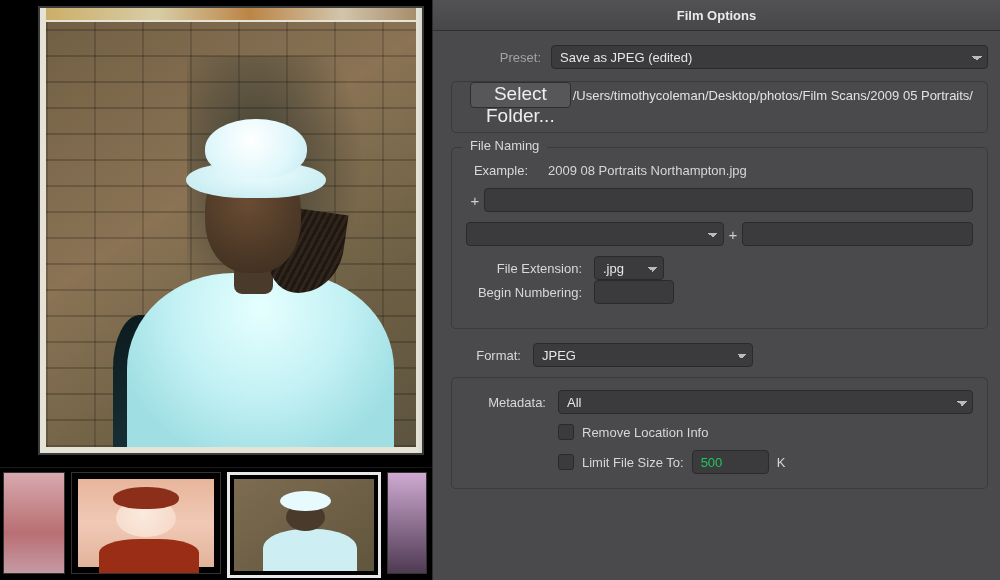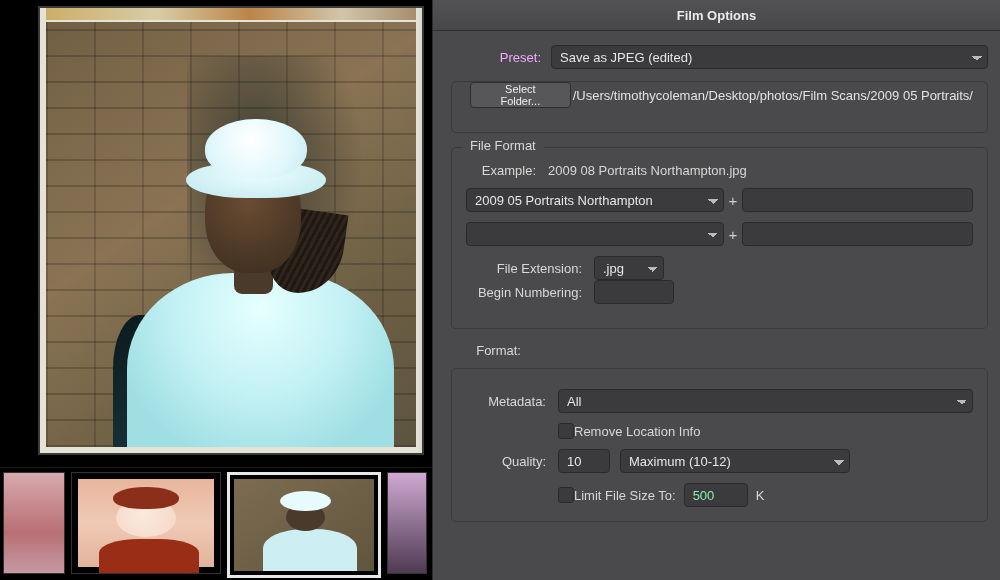--- a/index.html
+++ b/index.html
@@ -40,33 +40,33 @@
   .t-c .mini-body{position:absolute;left:22%;bottom:4px;right:14%;height:42%;background:#cdeff3;border-radius:45% 45% 0 0}
   .t-c .mini-head{position:absolute;left:38%;top:28%;width:26%;height:28%;background:#4a3a2c;border-radius:50%}
   .t-c .mini-hat{position:absolute;left:34%;top:16%;width:34%;height:20%;background:#e7fbfe;border-radius:50%}
   .t-d{width:38px;height:100px;background:linear-gradient(180deg,#cfa9d2,#4e3a52)}
 
   
   .panel{position:absolute;left:432px;top:0;right:0;bottom:0;background:#4a4a4c;border-left:1px solid #2e2e2e;box-shadow:-4px 0 10px rgba(0,0,0,.4)}
   .titlebar{height:30px;background:linear-gradient(#525254,#47474a);border-bottom:1px solid #2f2f2f;display:flex;align-items:center;justify-content:center;color:#eaeaea;font-weight:600}
   .pbody{padding:14px 12px 0 18px;color:#d7d7d7}
   .row{display:flex;align-items:center;margin-bottom:12px}
-  .row .lab{width:90px;text-align:right;padding-right:10px;color:#f0abfc}
+  .row .lab{width:90px;text-align:right;padding-right:10px;color:#a3a3a3}
   .field, select.field{background:#3b3b3d;border:1px solid #2a2a2a;border-radius:4px;color:#e6e6e6;height:24px;padding:0 8px;font-size:13px;box-sizing:border-box}
   select.field{appearance:none;padding-right:24px;background-image:linear-gradient(45deg,transparent 50%,#bbb 50%),linear-gradient(135deg,#bbb 50%,transparent 50%);background-position:right 10px top 10px,right 5px top 10px;background-size:5px 5px;background-repeat:no-repeat}
-  .btn{background:#575759;border:1px solid #2e2e2e;border-radius:4px;color:#eee;height:26px;padding:0 14px;font-size:11px;cursor:pointer}
+  .btn{background:#575759;border:1px solid #2e2e2e;border-radius:4px;color:#eee;height:26px;padding:0 14px;font-size:19px;cursor:pointer}
   .group{border:1px solid #3a3a3c;border-radius:5px;padding:12px 14px 14px 14px;margin:10px 0 14px 0}
   .group .glabel{position:relative;top:-22px;left:-4px;display:inline-block;background:#4a4a4c;padding:0 8px;color:#d8d8d8}
   .group .gcontent{margin-top:-12px}
   .sub{display:flex;align-items:center;margin-bottom:10px}
   .sub .slab{width:116px;text-align:right;padding-right:12px;color:#d8d8d8}
   .disabled{color:#8b8b8d}
   .plus{width:18px;text-align:center;color:#cfcfcf;font-size:15px}
   .path{color:#e2e2e2;font-size:13px;margin-left:2px;white-space:nowrap}
-  .chk{display:inline-flex;align-items:center;}
+  .chk{display:inline-flex;align-items:center;gap:8px}
   .chk .box{width:14px;height:14px;border:1px solid #2a2a2a;background:#3b3b3d;border-radius:3px}
   .small{width:52px;text-align:left}
   .wfill{flex:1}
 </style>
 </head>
 <body>
 
 <div class="app">
 
   <div class="top">
@@ -108,30 +108,27 @@
         <div class="group">
           <div class="gcontent">
             <div class="sub" style="margin-left:4px">
               <button class="btn">Select Folder...</button>
               <span class="path">/Users/timothycoleman/Desktop/photos/Film Scans/2009 05 Portraits/</span>
             </div>
           </div>
         </div>
 
         <div class="group">
-          <span class="glabel">File Format</span>
+          <span class="glabel">File Naming</span>
           <div class="gcontent">
             <div class="sub">
-              <div class="slab" style="width:70px;text-align:right">Example:</div>
+              <div class="slab" style="width:70px;text-align:center">Example:</div>
               <div>2009 08 Portraits Northampton.jpg</div>
             </div>
             <div class="sub">
-              <select class="field" style="width:258px">
-                <option>2009 05 Portraits Northampton</option>
-              </select>
               <span class="plus">+</span>
               <input class="field wfill" style="">
             </div>
             <div class="sub">
               <select class="field" style="width:258px">
                 <option></option>
               </select>
               <span class="plus">+</span>
               <input class="field wfill" style="">
             </div>
@@ -143,53 +140,48 @@
             </div>
             <div class="sub">
               <div class="slab disabled">Begin Numbering:</div>
               <input class="field" style="width: 80px;" disabled="" value="">
             </div>
           </div>
         </div>
 
         <div class="sub">
           <div class="slab" style="width:70px">Format:</div>
+          <select class="field" style="width:220px">
+            <option>JPEG</option>
+          </select>
         </div>
 
         <div class="group" style="margin-top:4px">
-          <div class="gcontent" style="margin-top:8px">
+          <div class="gcontent" style="margin-top:0">
             <div class="sub">
               <div class="slab" style="width:80px">Metadata:</div>
               <select class="field wfill">
                 <option>All</option>
               </select>
             </div>
             <div class="sub">
               <div class="slab" style="width:80px"></div>
               <label class="chk">
                 <span class="box"></span>
                 <span>Remove Location Info</span>
               </label>
-            </div>
-            <div class="sub">
-              <div class="slab" style="width:80px">Quality:</div>
-              <input class="field small" value="10" style="">
-              <div style="width:10px"></div>
-              <select class="field" style="width:230px">
-                <option>Maximum  (10-12)</option>
-              </select>
             </div>
             <div class="sub" style="margin-bottom:0">
               <div class="slab" style="width:80px"></div>
               <label class="chk">
                 <span class="box"></span>
                 <span>Limit File Size To:</span>
               </label>
               <div style="width:8px"></div>
-              <input class="field" style="width: 64px; color: #86efac;" disabled="" value="500">
+              <input class="field" style="width: 77px; color: #22c55e;" disabled="" value="500">
               <div style="width:8px"></div>
               <span>K</span>
             </div>
           </div>
         </div>
 
       </div>
     </div>
 
   </div>

